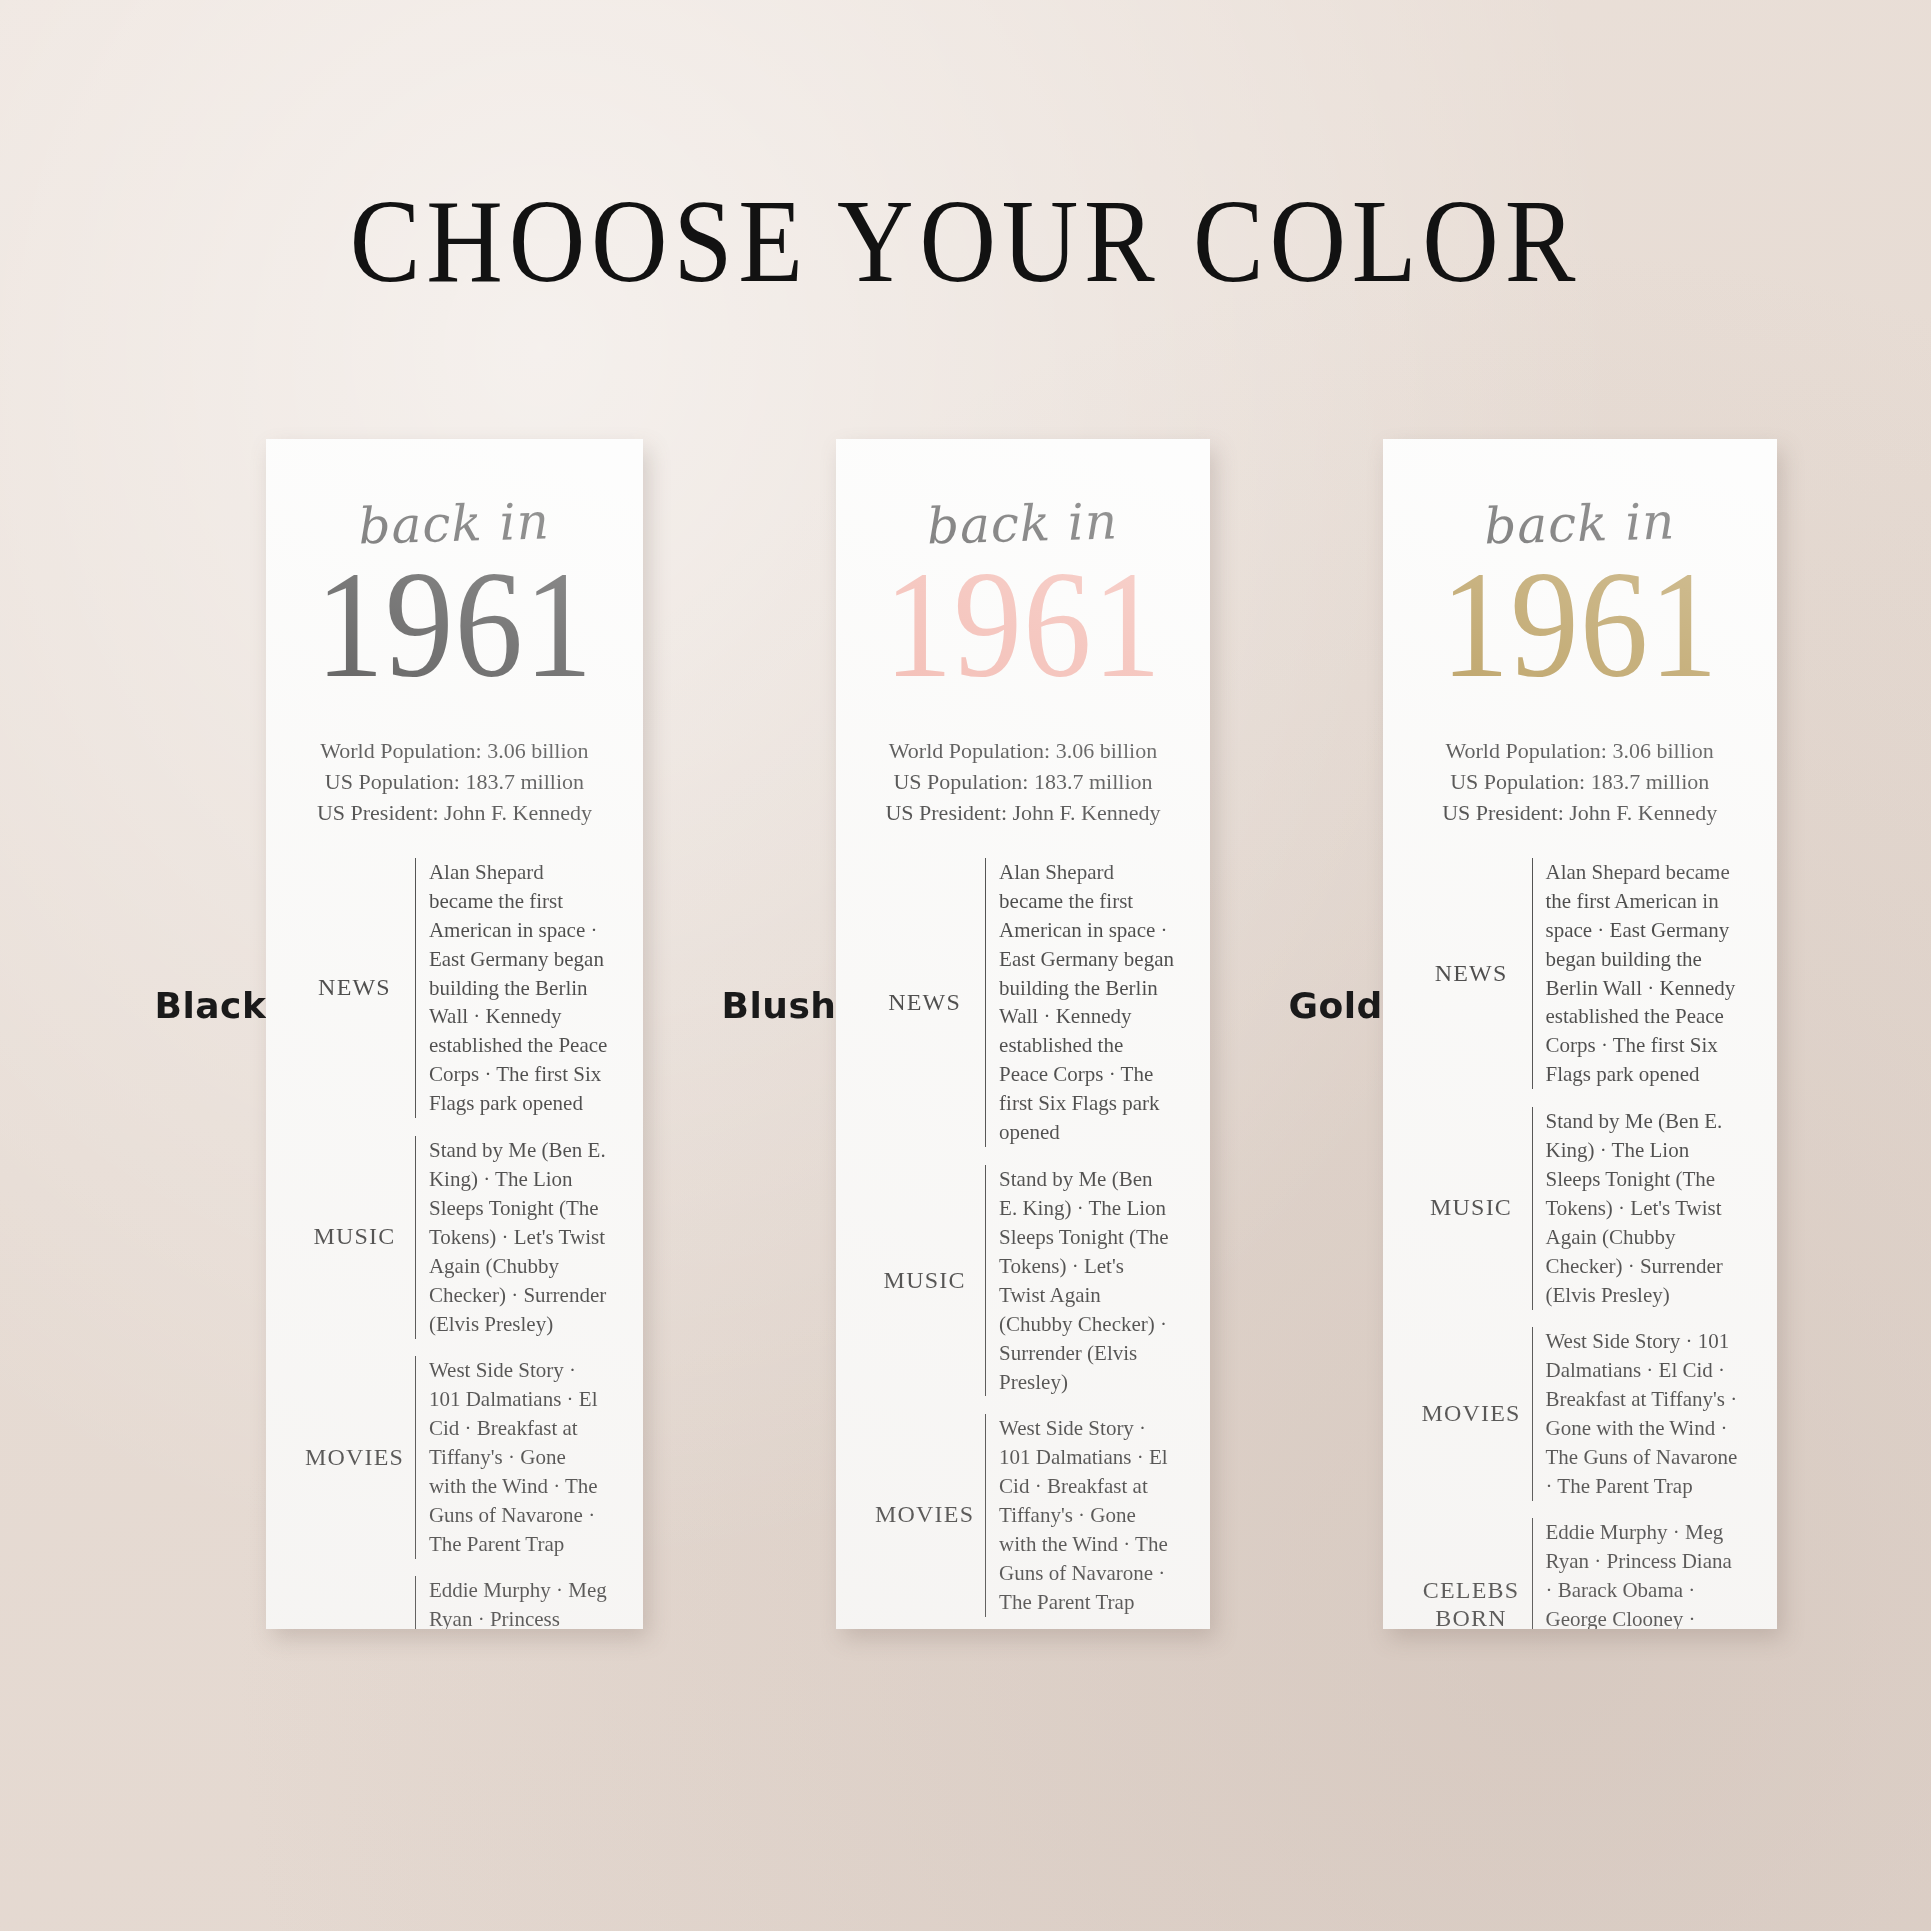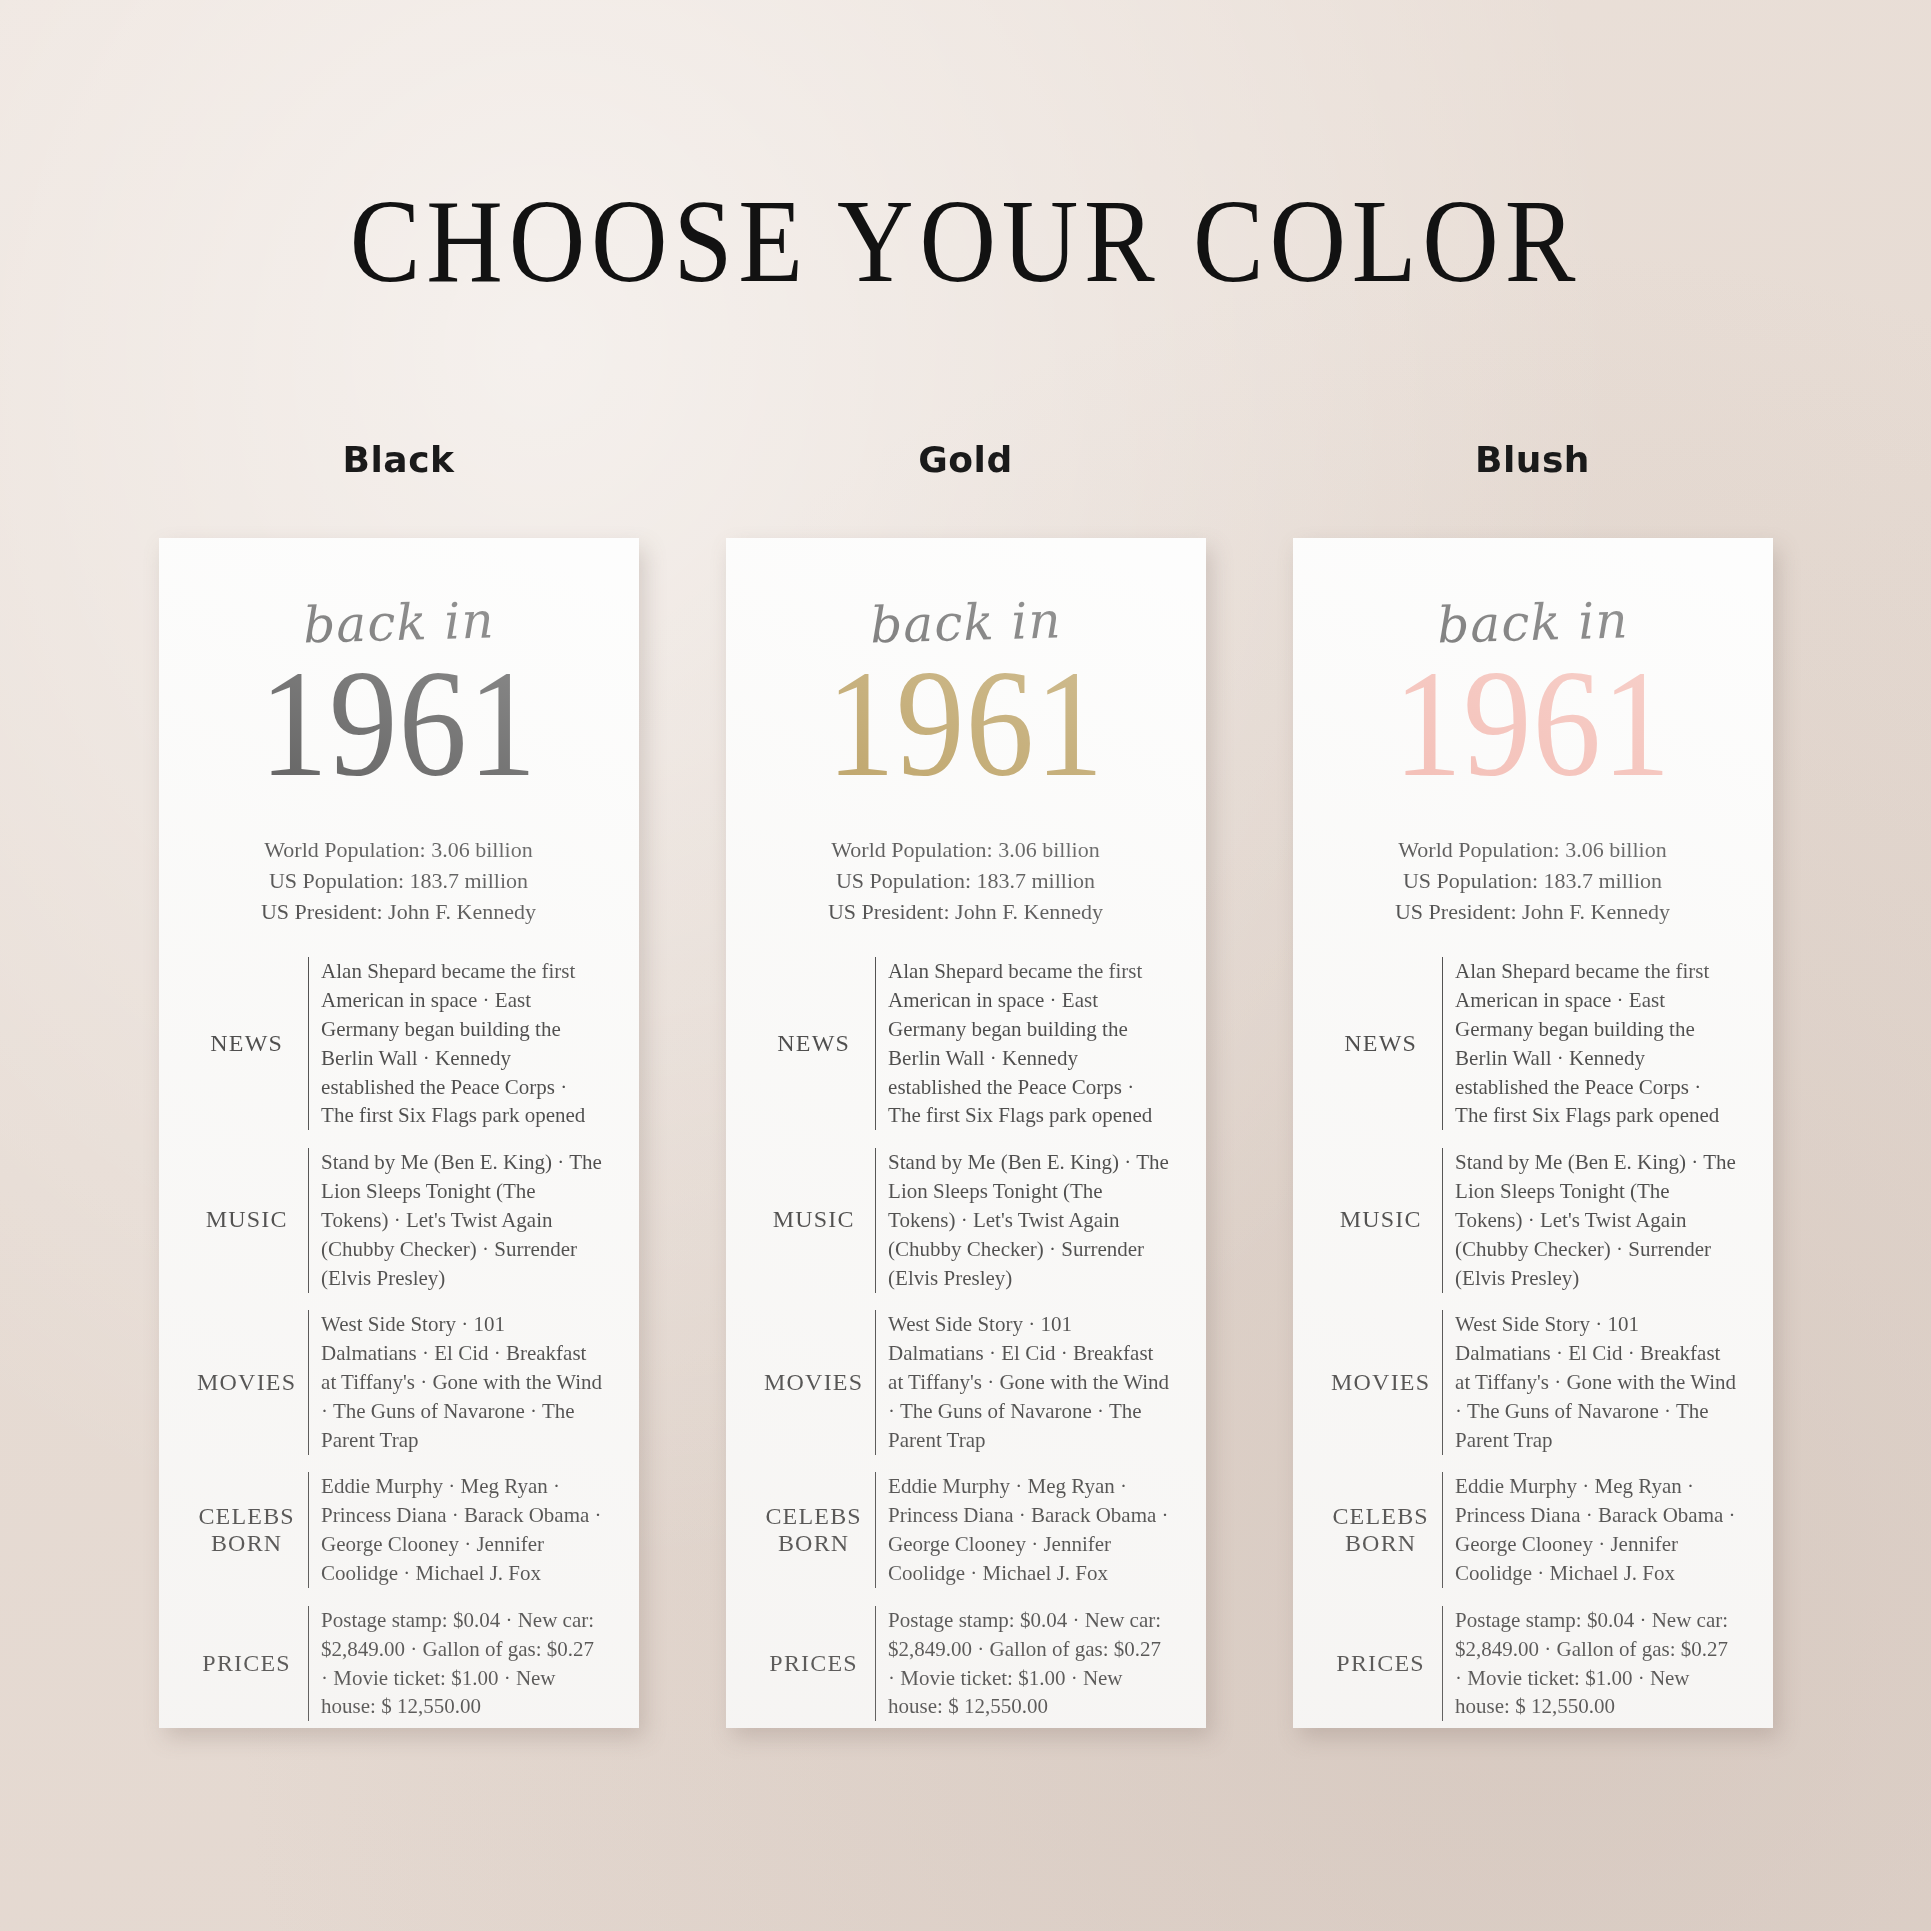--- a/index.html
+++ b/index.html
@@ -46,21 +46,21 @@
     left: 0;
     width: 1931px;
     display: flex;
     justify-content: center;
     gap: 79px;
   }
 
   .card-wrap {
     width: 488px;
     display: flex;
-    flex-direction: column;
+    flex-direction: row;
     align-items: center;
   }
 
   .swatch-label {
     font-family: "DejaVu Sans", sans-serif;
     font-weight: bold;
     font-size: 36px;
     color: #1a1a1a;
     margin-bottom: 58px;
     letter-spacing: 0.5px;
@@ -201,20 +201,62 @@
           <div class="row-sep"></div>
           <div class="row-text">Postage stamp: $0.04 · New car: $2,849.00 · Gallon of gas: $0.27 · Movie ticket: $1.00 · New house: $ 12,550.00</div>
         </div>
       </div>
       <div class="most">most importantly</div>
 
     </div>
   </div>
 
   <div class="card-wrap">
+    <div class="swatch-label">Blush</div>
+    <div class="poster">
+      <div class="backin">back in</div>
+      <div class="year" id="year-2" style="color: rgb(240, 161, 149);">1961</div>
+      <div class="facts">
+        <div>World Population: 3.06 billion</div>
+        <div>US Population: 183.7 million</div>
+        <div>US President: John F. Kennedy</div>
+      </div>
+      <div class="rows">
+        <div class="row">
+          <div class="row-label">NEWS</div>
+          <div class="row-sep"></div>
+          <div class="row-text">Alan Shepard became the first American in space · East Germany began building the Berlin Wall · Kennedy established the Peace Corps · The first Six Flags park opened</div>
+        </div>
+        <div class="row">
+          <div class="row-label">MUSIC</div>
+          <div class="row-sep"></div>
+          <div class="row-text">Stand by Me (Ben E. King) · The Lion Sleeps Tonight (The Tokens) · Let's Twist Again (Chubby Checker) · Surrender (Elvis Presley)</div>
+        </div>
+        <div class="row">
+          <div class="row-label">MOVIES</div>
+          <div class="row-sep"></div>
+          <div class="row-text">West Side Story · 101 Dalmatians · El Cid · Breakfast at Tiffany's · Gone with the Wind · The Guns of Navarone · The Parent Trap</div>
+        </div>
+        <div class="row">
+          <div class="row-label">CELEBS BORN</div>
+          <div class="row-sep"></div>
+          <div class="row-text">Eddie Murphy · Meg Ryan · Princess Diana · Barack Obama · George Clooney · Jennifer Coolidge · Michael J. Fox</div>
+        </div>
+        <div class="row">
+          <div class="row-label">PRICES</div>
+          <div class="row-sep"></div>
+          <div class="row-text">Postage stamp: $0.04 · New car: $2,849.00 · Gallon of gas: $0.27 · Movie ticket: $1.00 · New house: $ 12,550.00</div>
+        </div>
+      </div>
+      <div class="most">most importantly</div>
+
+    </div>
+  </div>
+
+  <div class="card-wrap">
     <div class="swatch-label">Gold</div>
     <div class="poster">
       <div class="backin">back in</div>
       <div class="year" id="year-1" style="color: rgb(160, 122, 34);">1961</div>
       <div class="facts">
         <div>World Population: 3.06 billion</div>
         <div>US Population: 183.7 million</div>
         <div>US President: John F. Kennedy</div>
       </div>
       <div class="rows">
@@ -242,56 +284,14 @@
           <div class="row-label">PRICES</div>
           <div class="row-sep"></div>
           <div class="row-text">Postage stamp: $0.04 · New car: $2,849.00 · Gallon of gas: $0.27 · Movie ticket: $1.00 · New house: $ 12,550.00</div>
         </div>
       </div>
       <div class="most">most importantly</div>
 
     </div>
   </div>
 
-  <div class="card-wrap">
-    <div class="swatch-label">Blush</div>
-    <div class="poster">
-      <div class="backin">back in</div>
-      <div class="year" id="year-2" style="color: rgb(240, 161, 149);">1961</div>
-      <div class="facts">
-        <div>World Population: 3.06 billion</div>
-        <div>US Population: 183.7 million</div>
-        <div>US President: John F. Kennedy</div>
-      </div>
-      <div class="rows">
-        <div class="row">
-          <div class="row-label">NEWS</div>
-          <div class="row-sep"></div>
-          <div class="row-text">Alan Shepard became the first American in space · East Germany began building the Berlin Wall · Kennedy established the Peace Corps · The first Six Flags park opened</div>
-        </div>
-        <div class="row">
-          <div class="row-label">MUSIC</div>
-          <div class="row-sep"></div>
-          <div class="row-text">Stand by Me (Ben E. King) · The Lion Sleeps Tonight (The Tokens) · Let's Twist Again (Chubby Checker) · Surrender (Elvis Presley)</div>
-        </div>
-        <div class="row">
-          <div class="row-label">MOVIES</div>
-          <div class="row-sep"></div>
-          <div class="row-text">West Side Story · 101 Dalmatians · El Cid · Breakfast at Tiffany's · Gone with the Wind · The Guns of Navarone · The Parent Trap</div>
-        </div>
-        <div class="row">
-          <div class="row-label">CELEBS BORN</div>
-          <div class="row-sep"></div>
-          <div class="row-text">Eddie Murphy · Meg Ryan · Princess Diana · Barack Obama · George Clooney · Jennifer Coolidge · Michael J. Fox</div>
-        </div>
-        <div class="row">
-          <div class="row-label">PRICES</div>
-          <div class="row-sep"></div>
-          <div class="row-text">Postage stamp: $0.04 · New car: $2,849.00 · Gallon of gas: $0.27 · Movie ticket: $1.00 · New house: $ 12,550.00</div>
-        </div>
-      </div>
-      <div class="most">most importantly</div>
-
-    </div>
-  </div>
-
 </div>
 
 
 </body></html>

